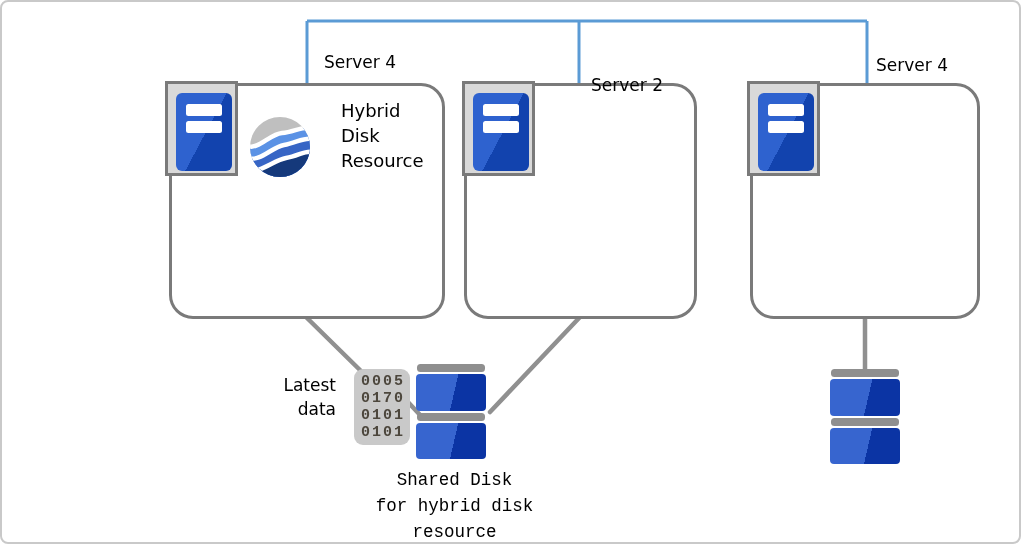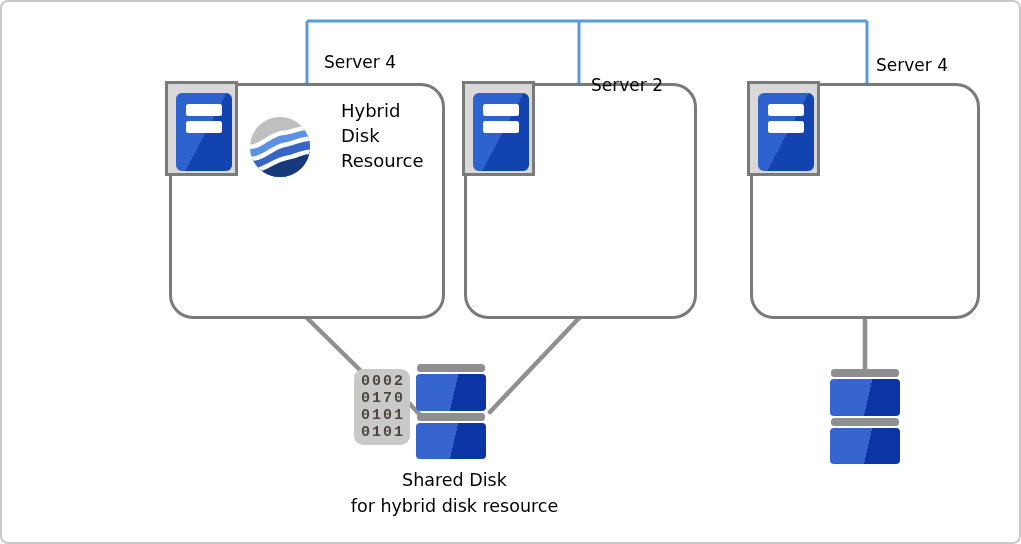--- a/index.html
+++ b/index.html
@@ -72,21 +72,21 @@
 
   .disk{position:absolute;width:70px;}
   .disk-shared{left:414px;top:362px;}
   .disk-hybrid{left:828px;top:367px;}
   .disk-bar{height:8px;margin:0 1px 2px 1px;background:var(--disk-bar);border-radius:3.5px;}
   .disk-unit{height:37px;margin-bottom:2px;border-radius:4px;
     background:linear-gradient(103deg,var(--disk-blue-light) 54%,var(--disk-blue-dark) 54%);}
   .disk-unit.second{height:36px;margin-bottom:0;}
 
   .caption{position:absolute;font-size:17.5px;line-height:26px;text-align:center;white-space:pre-line;}
-  .caption-shared{left:330px;top:465px;width:245px;}
+  .caption-shared{left:330px;top:465px;width:245px;font-family:Liberation Mono, monospace;}
   .caption-hybrid{left:762px;top:467px;width:204px;}
 </style>
 </head>
 <body>
 
 <div class="canvas">
 
   <svg class="wires" viewBox="0 0 1021 544">
     <path class="wire-blue" d="M305,19 H865 M305,19 V81 M577,19 V81 M865,19 V81"></path>
     <path class="wire-gray" d="M304,315 L360,370"></path>
@@ -136,23 +136,25 @@
       <path class="sph-gap" d="M-2,29 C8,33 20,17 32,16 C44,15 52,9 62,11"></path>
       <path class="sph-gap" d="M-2,41 C10,45 22,30 34,28 C46,26 54,20 62,22"></path>
       <path class="sph-gap" d="M-2,53 C10,57 24,43 36,41 C48,39 56,33 62,35"></path>
     </g>
   </svg>
 
   <div class="hybrid-label">Hybrid
 Disk
 Resource</div>
 
+  <div class="latest-label">Latest
+data</div>
 
   <div class="binary-icon">
-    <div class="binary-row">0002</div>
+    <div class="binary-row">0005</div>
     <div class="binary-row">0170</div>
     <div class="binary-row">0101</div>
     <div class="binary-row">0101</div>
   </div>
 
   <div class="disk disk-shared">
     <div class="disk-bar"></div>
     <div class="disk-unit"></div>
     <div class="disk-bar"></div>
     <div class="disk-unit second"></div>

